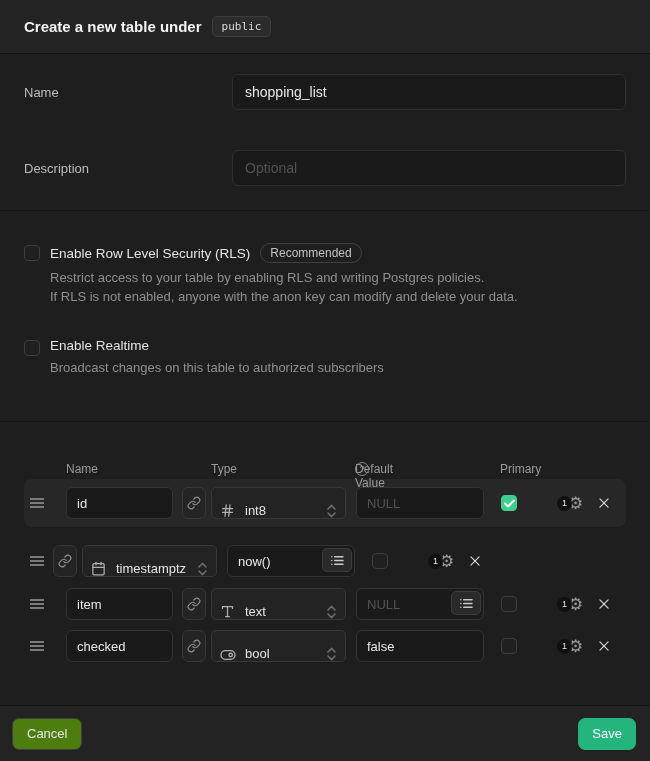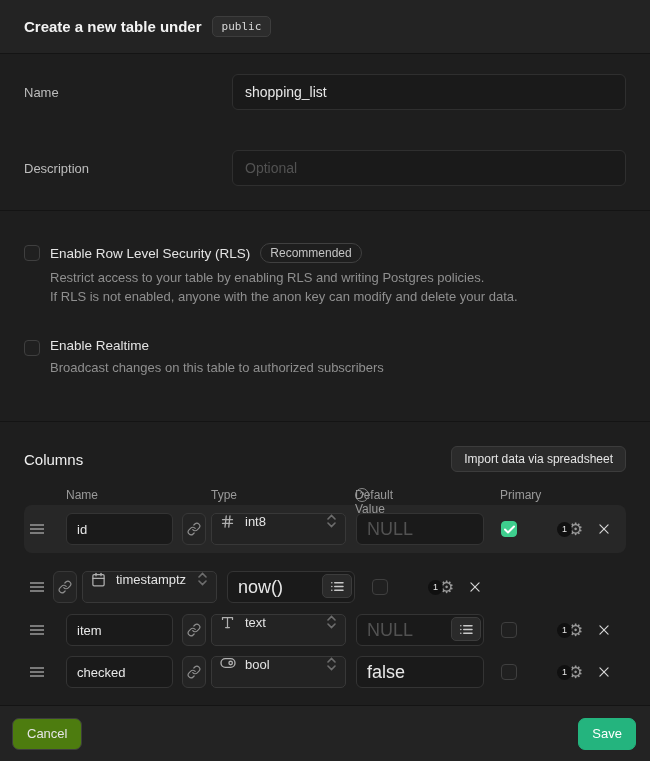--- a/index.html
+++ b/index.html
@@ -61,26 +61,26 @@
 
   
   .rows{margin-top:1px;}
   .col-row{display:flex;align-items:center;height:32px;}
   .row-hl{background:var(--row-highlight);border-radius:8px;height:48px;display:flex;align-items:center;margin:0 0 0 0;}
   .row-hl .col-row{flex:1;}
   .drag{width:14px;margin-left:6px;display:flex;flex:0 0 14px;color:#9a9a9a;}
   .name-inp{width:107px;height:32px;margin-left:22px;background:var(--input-bg);border:1px solid #343434;border-radius:6px;color:#e8e8e8;font-size:13px;padding:0 10px;outline:none;font-family:inherit;}
   .name-inp::placeholder{color:var(--placeholder);}
   .link-btn{width:24px;height:32px;margin-left:9px;background:#242424;border:1px solid #383838;border-radius:6px;display:flex;align-items:center;justify-content:center;color:#8f8f8f;cursor:pointer;}
-  .type-sel{width:135px;height:32px;margin-left:5px;background:#232323;border:1px solid #383838;border-radius:5px;display:flex;align-items:flex-start;padding:0 8px;cursor:pointer;color:#e4e4e4;font-family:inherit;}
+  .type-sel{width:135px;height:32px;margin-left:5px;background:#232323;border:1px solid #383838;border-radius:5px;display:flex;align-items:flex-end;padding:0 8px;cursor:pointer;color:#e4e4e4;font-family:inherit;}
   .ticon{display:flex;color:#b0b0b0;flex:0 0 16px;}
   .tlabel{font-size:13px;margin-left:9px;flex:1;text-align:left;white-space:nowrap;overflow:hidden;}
   .chevs{display:flex;flex-direction:column;color:#6d6d6d;flex:0 0 10px;}
   .def-wrap{position:relative;width:128px;height:32px;margin-left:10px;}
-  .def-inp{width:100%;height:100%;background:var(--input-bg);border:1px solid #343434;border-radius:6px;color:#e8e8e8;font-size:18px;padding:0 10px;outline:none;font-family:inherit;}
+  .def-inp{width:100%;height:100%;background:var(--input-bg);border:1px solid #343434;border-radius:6px;color:#e8e8e8;font-size:13px;padding:0 10px;outline:none;font-family:inherit;}
   .def-inp::placeholder{color:var(--placeholder);}
   .def-inp:disabled{color:var(--placeholder);}
   .sugg-btn{position:absolute;right:3px;top:3px;width:30px;height:24px;background:#2a2a2a;border:1px solid #3c3c3c;border-radius:5px;display:flex;align-items:center;justify-content:center;color:#c9c9c9;cursor:pointer;}
   .pcheck{width:16px;height:16px;margin-left:17px;border:1px solid #3f3f3f;border-radius:4px;background:#202020;flex:0 0 16px;display:flex;align-items:center;justify-content:center;cursor:pointer;}
   .pcheck.checked{background:#3ecf8e;border-color:#3ecf8e;color:#fff;}
   .gear-group{display:inline-flex;align-items:center;margin-left:40px;position:relative;}
   .gear-badge{width:15px;height:15px;border-radius:50%;background:#101010;color:#e8e8e8;font-size:9px;display:flex;align-items:center;justify-content:center;margin-right:-4px;z-index:1;}
   .gear-ic{font-size:17px;line-height:1;color:#9a9a9a;cursor:pointer;font-family:"DejaVu Sans",sans-serif;}
   .xbtn{margin-left:14px;display:flex;color:#d6d6d6;cursor:pointer;}
   .mt18{margin-top:18px;}
@@ -134,24 +134,20 @@
       <div class="toggle-body">
         <div class="toggle-title-row">
           <span class="toggle-title">Enable Realtime</span>
         </div>
         <div class="toggle-desc">Broadcast changes on this table to authorized subscribers</div>
       </div>
     </div>
   </div>
 
   <div class="sec-columns">
-    <div class="col-head">
-      <span class="col-title">Columns</span>
-      <button class="import-btn">Import data via spreadsheet</button>
-    </div>
 
     <div class="grid-headers">
       <span class="gh-name">Name</span>
       <span class="gh-type">Type</span>
       <span class="gh-default">
         <span>Default Value</span>
         <span class="help-circ">?</span>
       </span>
       <span class="gh-primary">Primary</span>
     </div>

